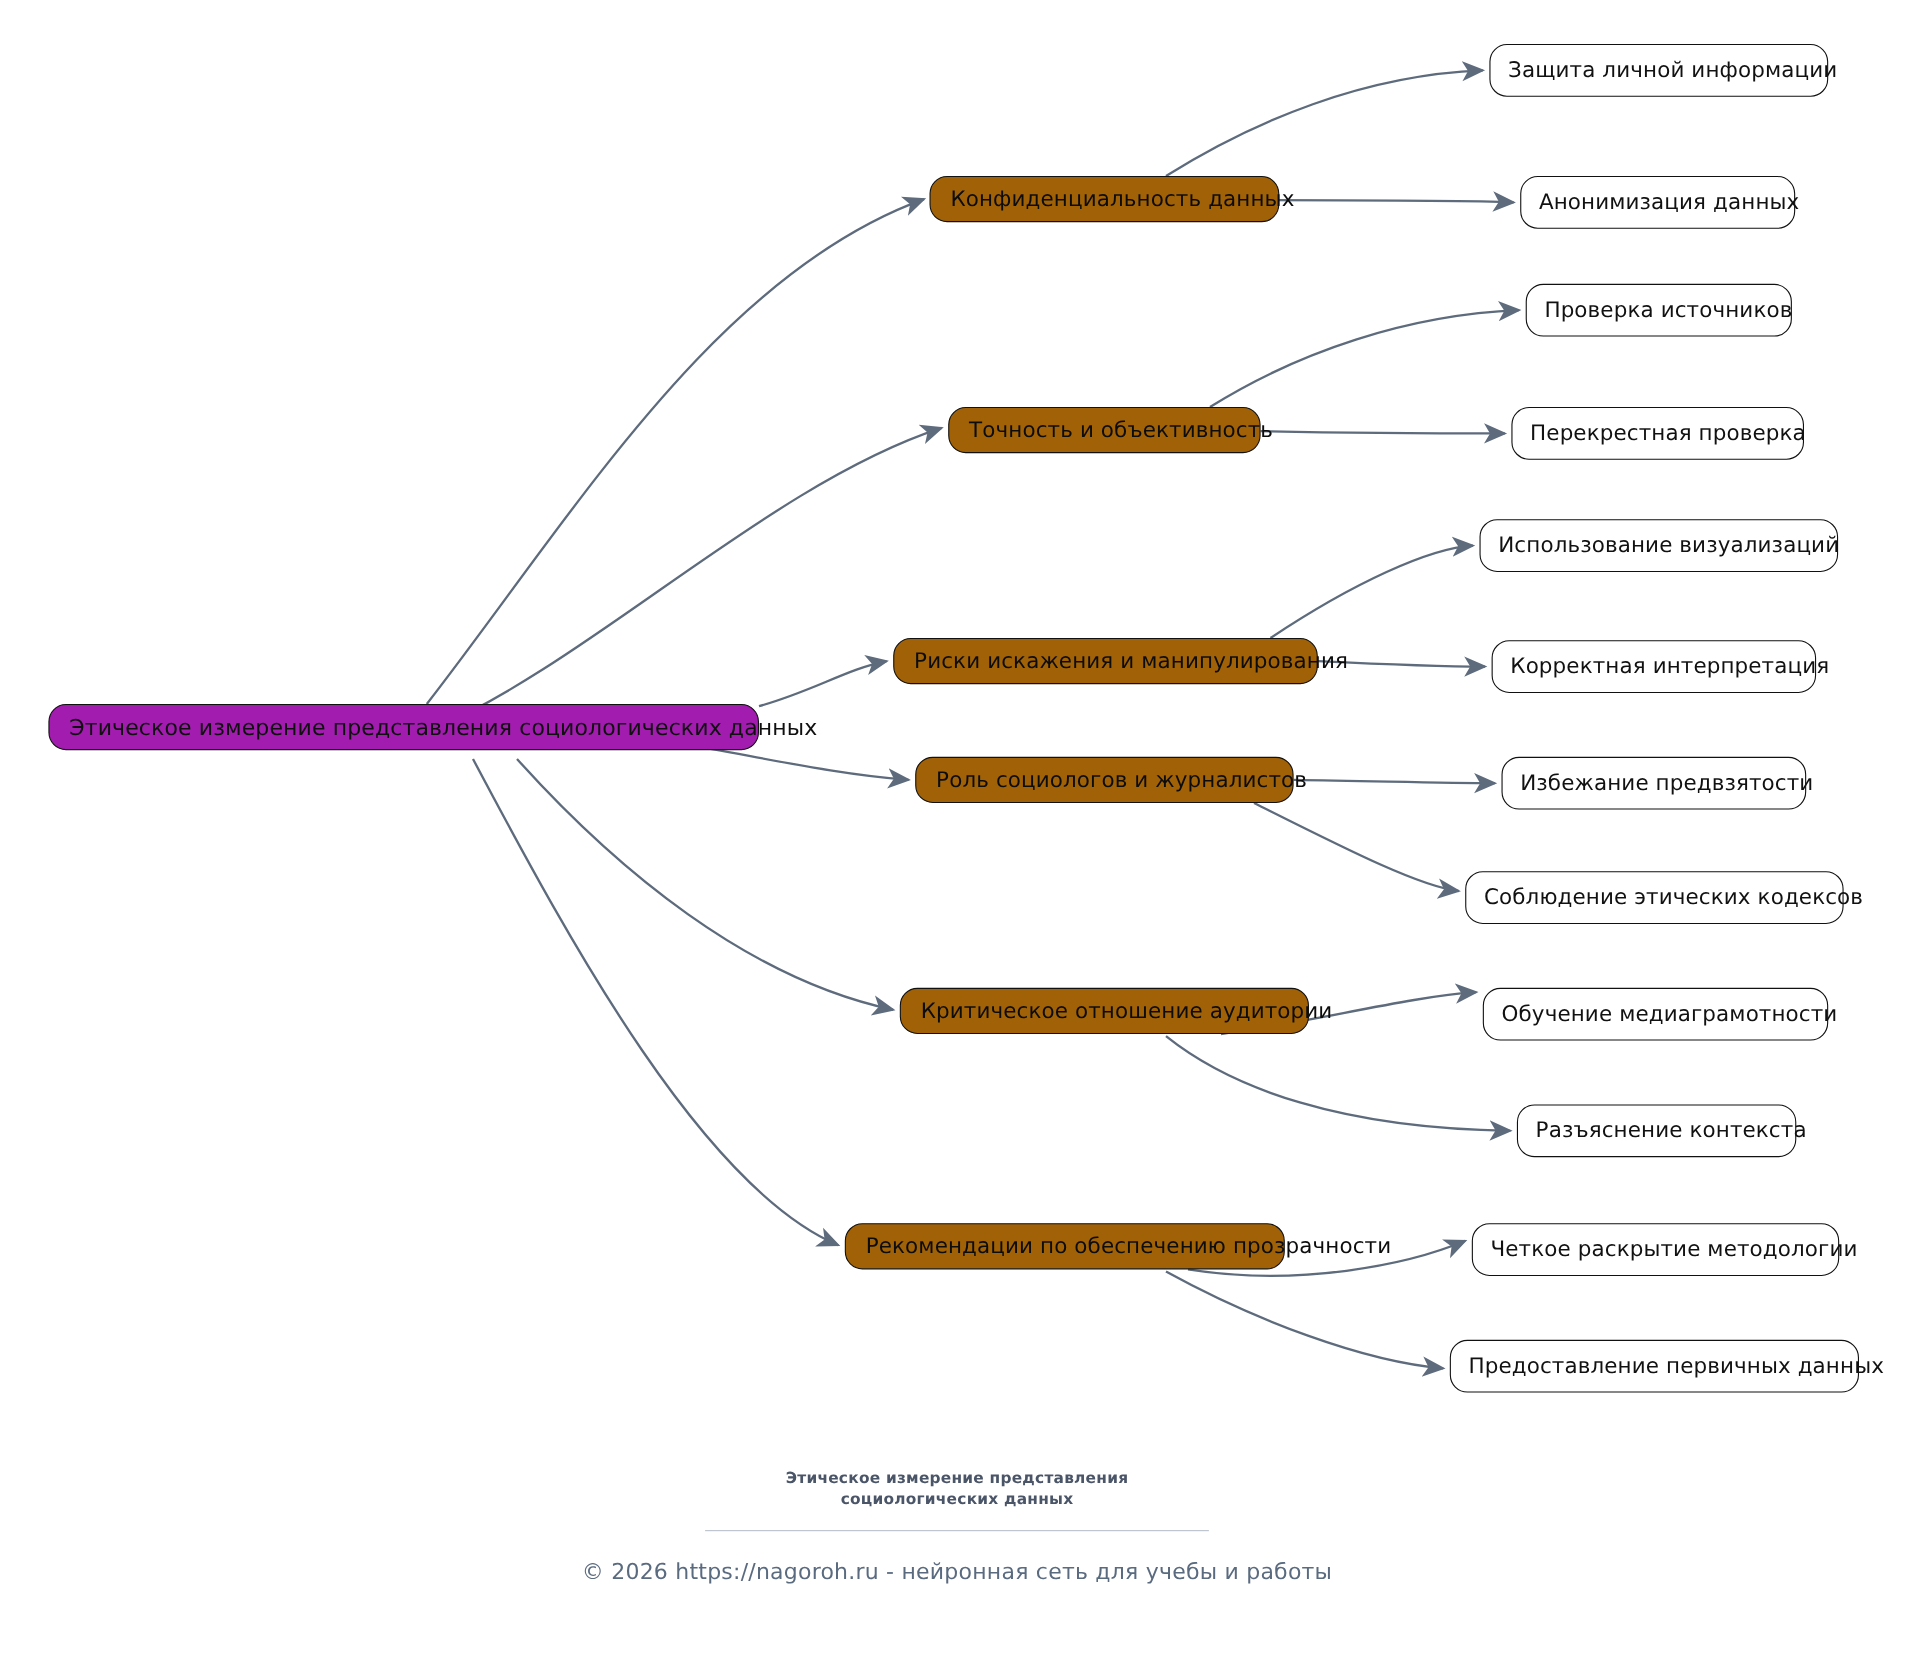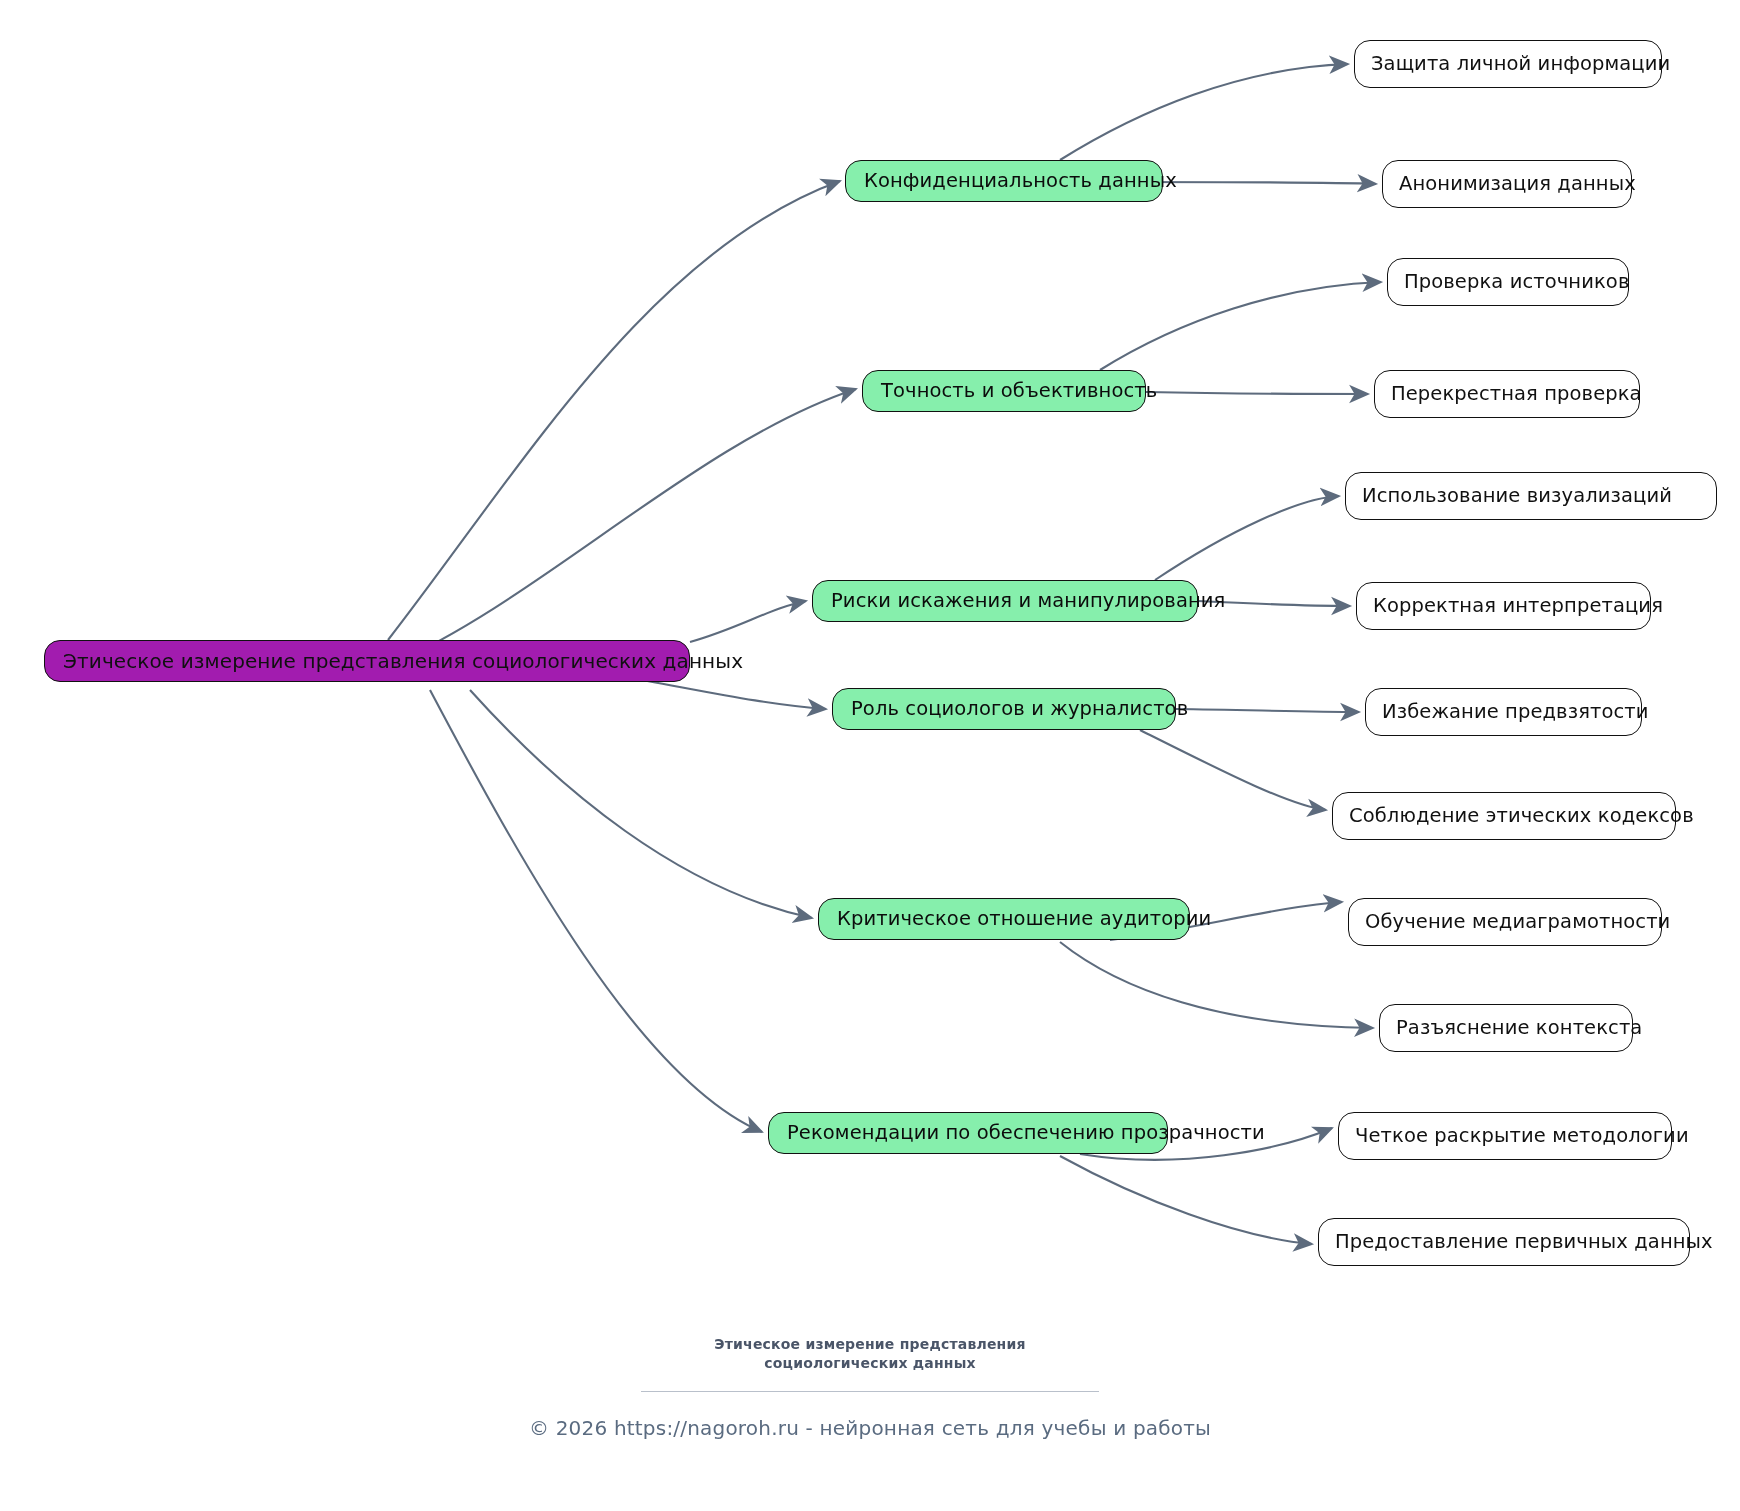--- a/index.html
+++ b/index.html
@@ -34,21 +34,21 @@
     letter-spacing: 0.1px;
   }
   .node.root {
     background: #a21caf;
     border: 1.4px solid #111111;
     border-radius: 16px;
     padding: 0 18px;
     font-size: 20px;
   }
   .node.branch {
-    background: #86efac;
+    background: #a16207;
     border: 1.4px solid #111111;
     border-radius: 16px;
     padding: 0 18px;
     color: #0c0c0c;
   }
   .node.leaf {
     background: #ffffff;
     border: 1.6px solid #111111;
     border-radius: 16px;
     padding: 0 16px;
@@ -141,21 +141,21 @@
   <div class="node leaf" style="left:1387px; top:258px; width:242px; height:48px;">
     <span>Проверка источников</span>
   </div>
   <div class="node leaf" style="left:1374px; top:370px; width:266px; height:48px;">
     <span>Перекрестная проверка</span>
   </div>
 
   <div class="node branch" style="left:812px; top:580px; width:386px; height:42px;">
     <span>Риски искажения и манипулирования</span>
   </div>
-  <div class="node leaf" style="left:1345px; top:472px; width:372px; height:48px;">
+  <div class="node leaf" style="left:1345px; top:472px; width:326px; height:48px;">
     <span>Использование визуализаций</span>
   </div>
   <div class="node leaf" style="left:1356px; top:582px; width:295px; height:48px;">
     <span>Корректная интерпретация</span>
   </div>
 
   <div class="node branch" style="left:832px; top:688px; width:344px; height:42px;">
     <span>Роль социологов и журналистов</span>
   </div>
   <div class="node leaf" style="left:1365px; top:688px; width:277px; height:48px;">

